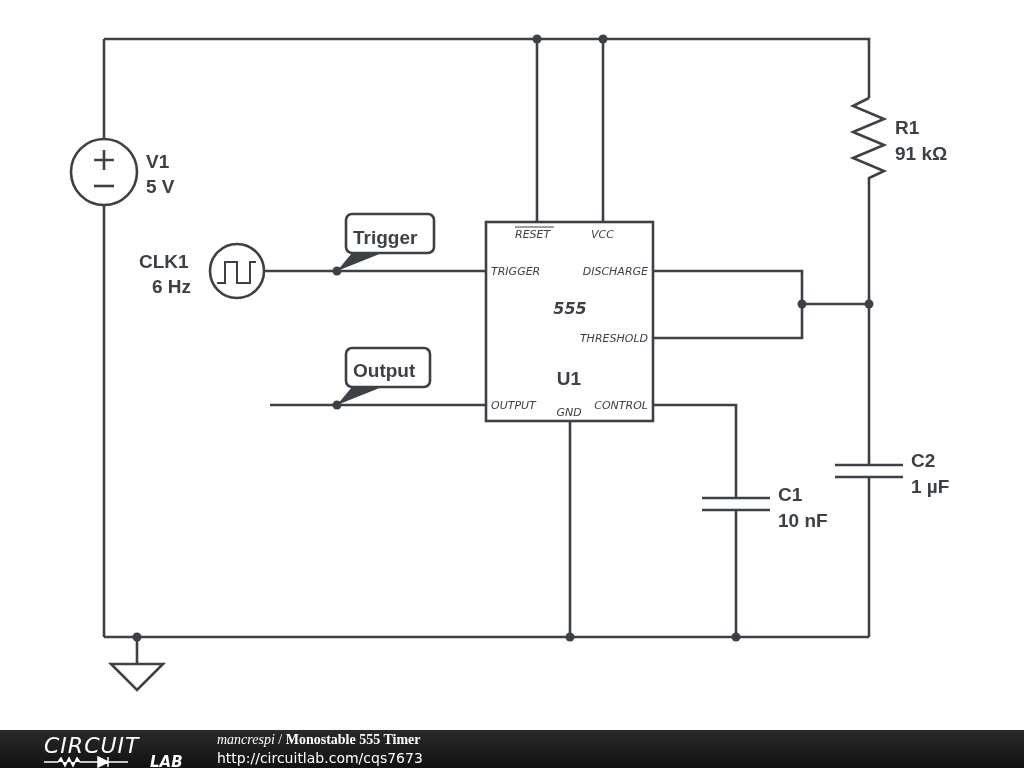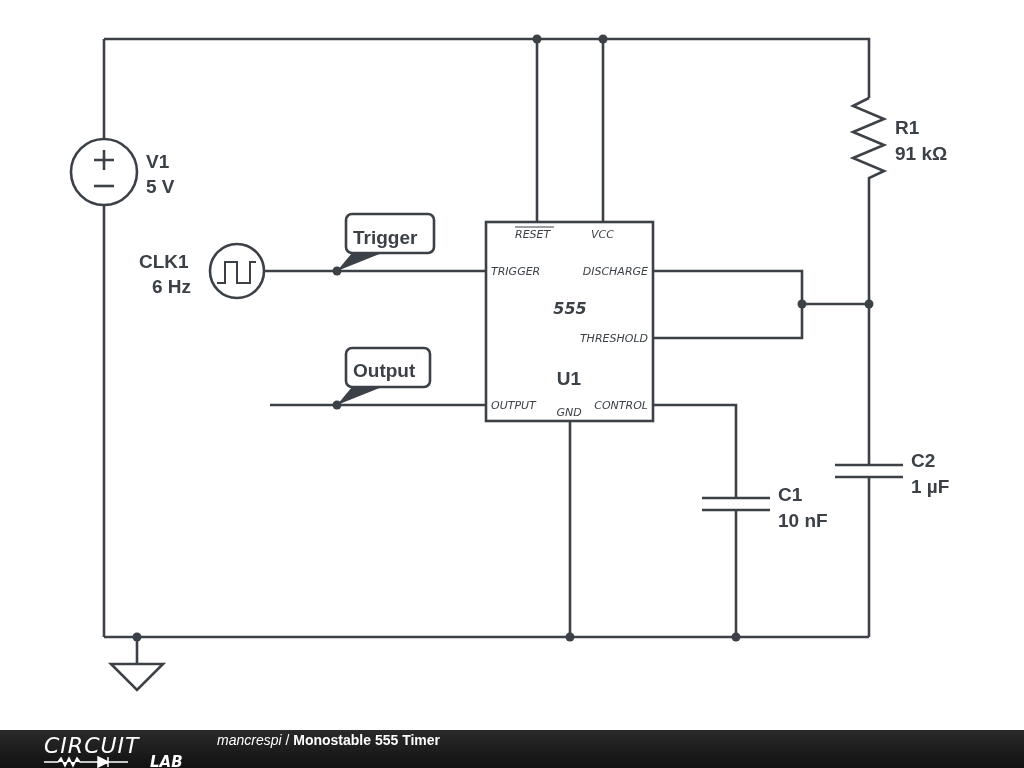--- a/index.html
+++ b/index.html
@@ -9,21 +9,21 @@
   .dot { fill: #3b4146; }
   .pin { font-family: "DejaVu Sans", sans-serif; font-style: italic; font-size: 11px; fill: #3b4146; }
   .chip { font-family: "DejaVu Sans", sans-serif; font-style: italic; font-weight: bold; font-size: 16px; fill: #3b4146; }
   .ref { font-family: "Liberation Sans", sans-serif; font-weight: bold; font-size: 19px; fill: #3b4146; }
   .tag { font-family: "Liberation Sans", sans-serif; font-weight: bold; font-size: 19px; fill: #3b4146; }
   #footer { position: absolute; left: 0; top: 730px; width: 1024px; height: 38px; background: linear-gradient(#2a2a2a, #111111); }
   #logo { position: absolute; left: 40px; top: 4px; width: 140px; height: 47px; font-style: italic; }
   .logo-circuit { position: absolute; left: 4px; top: 0px; font-family: "DejaVu Sans", sans-serif; font-weight: 200; font-size: 22px; letter-spacing: 1px; color: #ffffff; line-height: 24px; }
   .logo-lab { position: absolute; left: 90px; top: 19px; font-family: "DejaVu Sans", sans-serif; font-weight: bold; font-size: 15px; color: #ffffff; line-height: 18px; margin-left: 20px; }
   #logo svg { position: absolute; left: 2px; top: 22px; }
-  .footer-line1 { position: absolute; left: 217px; top: 1px; font-size: 14px; color: #ffffff; line-height: 18px; font-family: Liberation Sans, sans-serif; }
+  .footer-line1 { position: absolute; left: 217px; top: 1px; font-size: 14px; color: #ffffff; line-height: 18px; font-family: Liberation Serif, serif; }
   .footer-line1 .author { font-style: italic; }
   .footer-line1 .title { font-weight: bold; }
   .footer-line2 { position: absolute; left: 217px; top: 19px; font-size: 14px; color: #ffffff; line-height: 18px; font-family: "DejaVu Sans", sans-serif; }
 </style>
 </head>
 <body>
 
 <svg id="schematic" viewBox="0 0 1024 730" xmlns="http://www.w3.org/2000/svg">
 
   <path class="wire" d="M104 39 H869 V98"></path>
@@ -120,13 +120,14 @@
   <div id="logo">
     <span class="logo-circuit">CIRCUIT</span>
     <svg width="90" height="12">
       <path d="M2 6 H16 L19 2 L23 10 L27 2 L31 10 L35 2 L38 6 H56 M56 1 L66 6 L56 11 Z M66 1 V11 M66 6 H86" stroke="#fff" stroke-width="1.5" fill="#fff"></path>
     </svg>
     <span class="logo-lab">LAB</span>
   </div>
   <div class="footer-line1">
     <span class="author">mancrespi</span><span> / </span><span class="title">Monostable 555 Timer</span>
   </div>
+  <div class="footer-line2">http://circuitlab.com/cqs7673</div>
 </div>
 
 </body></html>

